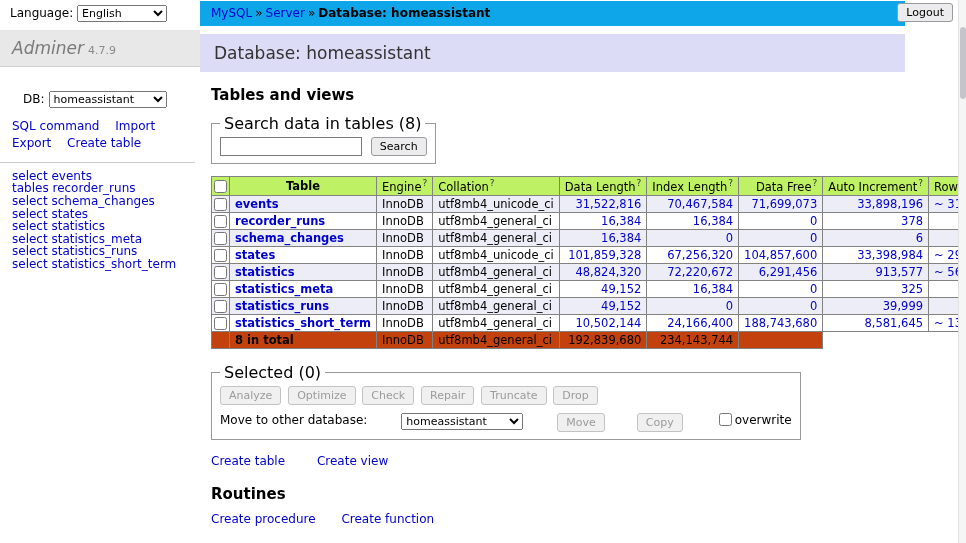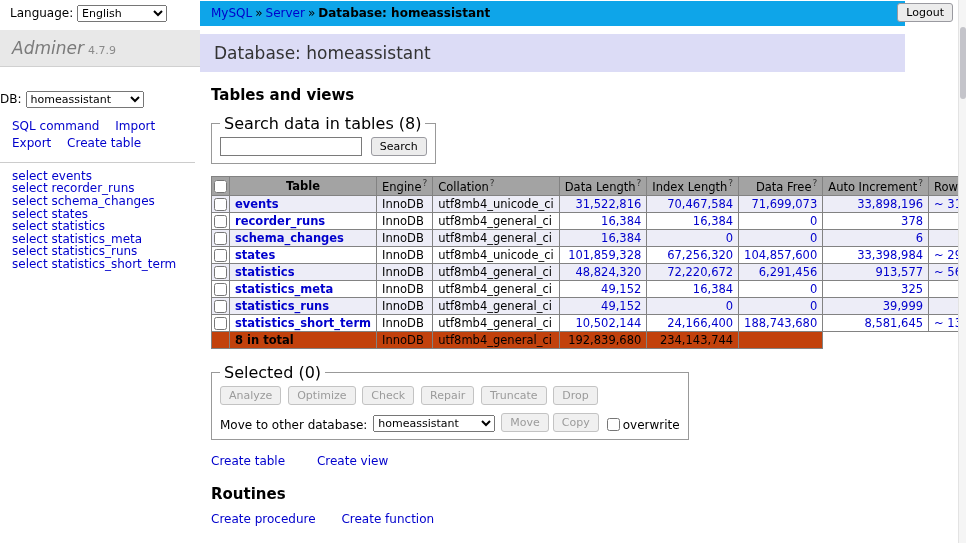--- a/index.html
+++ b/index.html
@@ -39,21 +39,21 @@
   .sidebar { flex: 0 0 200px; width: 200px; }
   .main { flex: 0 0 705px; width: 705px; }
 
   
   .brand {
     margin: 4px 0 0; background: #e8e8e8; border-bottom: 1px solid #d0d0d0;
     padding: 8px 12px; font-size: 17px; font-weight: normal; font-style: italic;
     color: #7a7a7a;
   }
   .brand .ver { font-size: 11px; font-style: normal; color: #8a8a8a; margin-left: 4px; }
-  .db-row { margin: 24px 0 0; }
+  .db-row { margin: 24px 23px 0; }
   .db-row select { width: 118px; margin-left: 4px; }
   .side-links { margin: 10px 12px 0; width: 178px; line-height: 1.45; }
   .side-links a { margin-right: 12px; white-space: nowrap; display: inline-block; }
   .sidebar-sep { margin-top: 9px; border-bottom: 1px solid #cccccc; width: 195px; }
   .table-list { margin: 7px 12px 0; }
   .table-list a { display: block; line-height: 12.6px; white-space: nowrap; }
 
   
   .db-title {
     margin: 8px 0 0; background: #dcdcf6; padding: 9px 14px;
@@ -73,41 +73,41 @@
   .search-fs button { margin-left: 5px; vertical-align: middle; }
 
   .wrap { display: block; }
 
   
   table.data { border-collapse: collapse; margin: 12px 0 0 11px; font-size: 11.5px; }
   .data td, .data th {
     border: 1px solid #828282; padding: 1px 5px; height: 15px;
     white-space: nowrap; text-align: left; vertical-align: middle;
   }
-  .data thead td, .data thead th { background: #a3a3a3; }
+  .data thead td, .data thead th { background: #bef264; }
   .data thead .h-table { text-align: center; font-weight: bold; }
   .data tbody tr:nth-child(odd) td, .data tbody tr:nth-child(odd) th { background: #ededf7; }
   .data .c-check { width: 20px; text-align: center; padding: 1px 2px; }
   .data .c-check input { margin: 0; vertical-align: middle; }
   .data th.c-name { min-width: 120px; }
   .data th.c-name a { font-weight: bold; }
   .data .c-engine { min-width: 46px; }
   .data .c-coll { min-width: 96px; }
   .data .num { text-align: right; min-width: 62px; }
   .data .num a { color: #0000cc; }
   .data .c-ainc { min-width: 76px; }
   .data .c-rows { min-width: 54px; }
   .data sup { font-size: 9px; color: #333; margin-left: 1px; }
   .data tfoot td, .data tfoot th { background: #c2410c; }
   .data tfoot .num { color: #000; }
 
   
   .selected-fs { margin-top: 14px; }
   .op-row button { margin-right: 3px; }
-  .move-row { margin-top: 8px; display: flex; align-items: flex-end; }
+  .move-row { margin-top: 8px; display: flex; align-items: flex-start; gap: 28px; }
   .move-row .lbl { margin-right: 6px; font-size: 12px; }
   .move-row select { width: 122px; margin-right: 6px; }
   .move-row button { margin-right: 4px; }
   .move-row label { display: inline-flex; align-items: center; margin-left: 4px; font-size: 12px; }
   .move-row label input { margin: 0 3px 0 0; }
 
   .create-links { margin: 14px 0 0 11px; }
   .create-links a { margin-right: 28px; }
   .routine-links { margin: 9px 0 0 11px; }
   .routine-links a { margin-right: 22px; }
@@ -153,21 +153,21 @@
   <a>Import</a>
 
   <a>Export</a>
 
   <a>Create table</a>
 </div>
     <div class="sidebar-sep"></div>
     <div class="table-list">
   <a>select events</a>
 
-  <a>select recorder_runs</a>
+  <a>tables recorder_runs</a>
 
   <a>select schema_changes</a>
 
   <a>select states</a>
 
   <a>select statistics</a>
 
   <a>select statistics_meta</a>
 
   <a>select statistics_runs</a>

